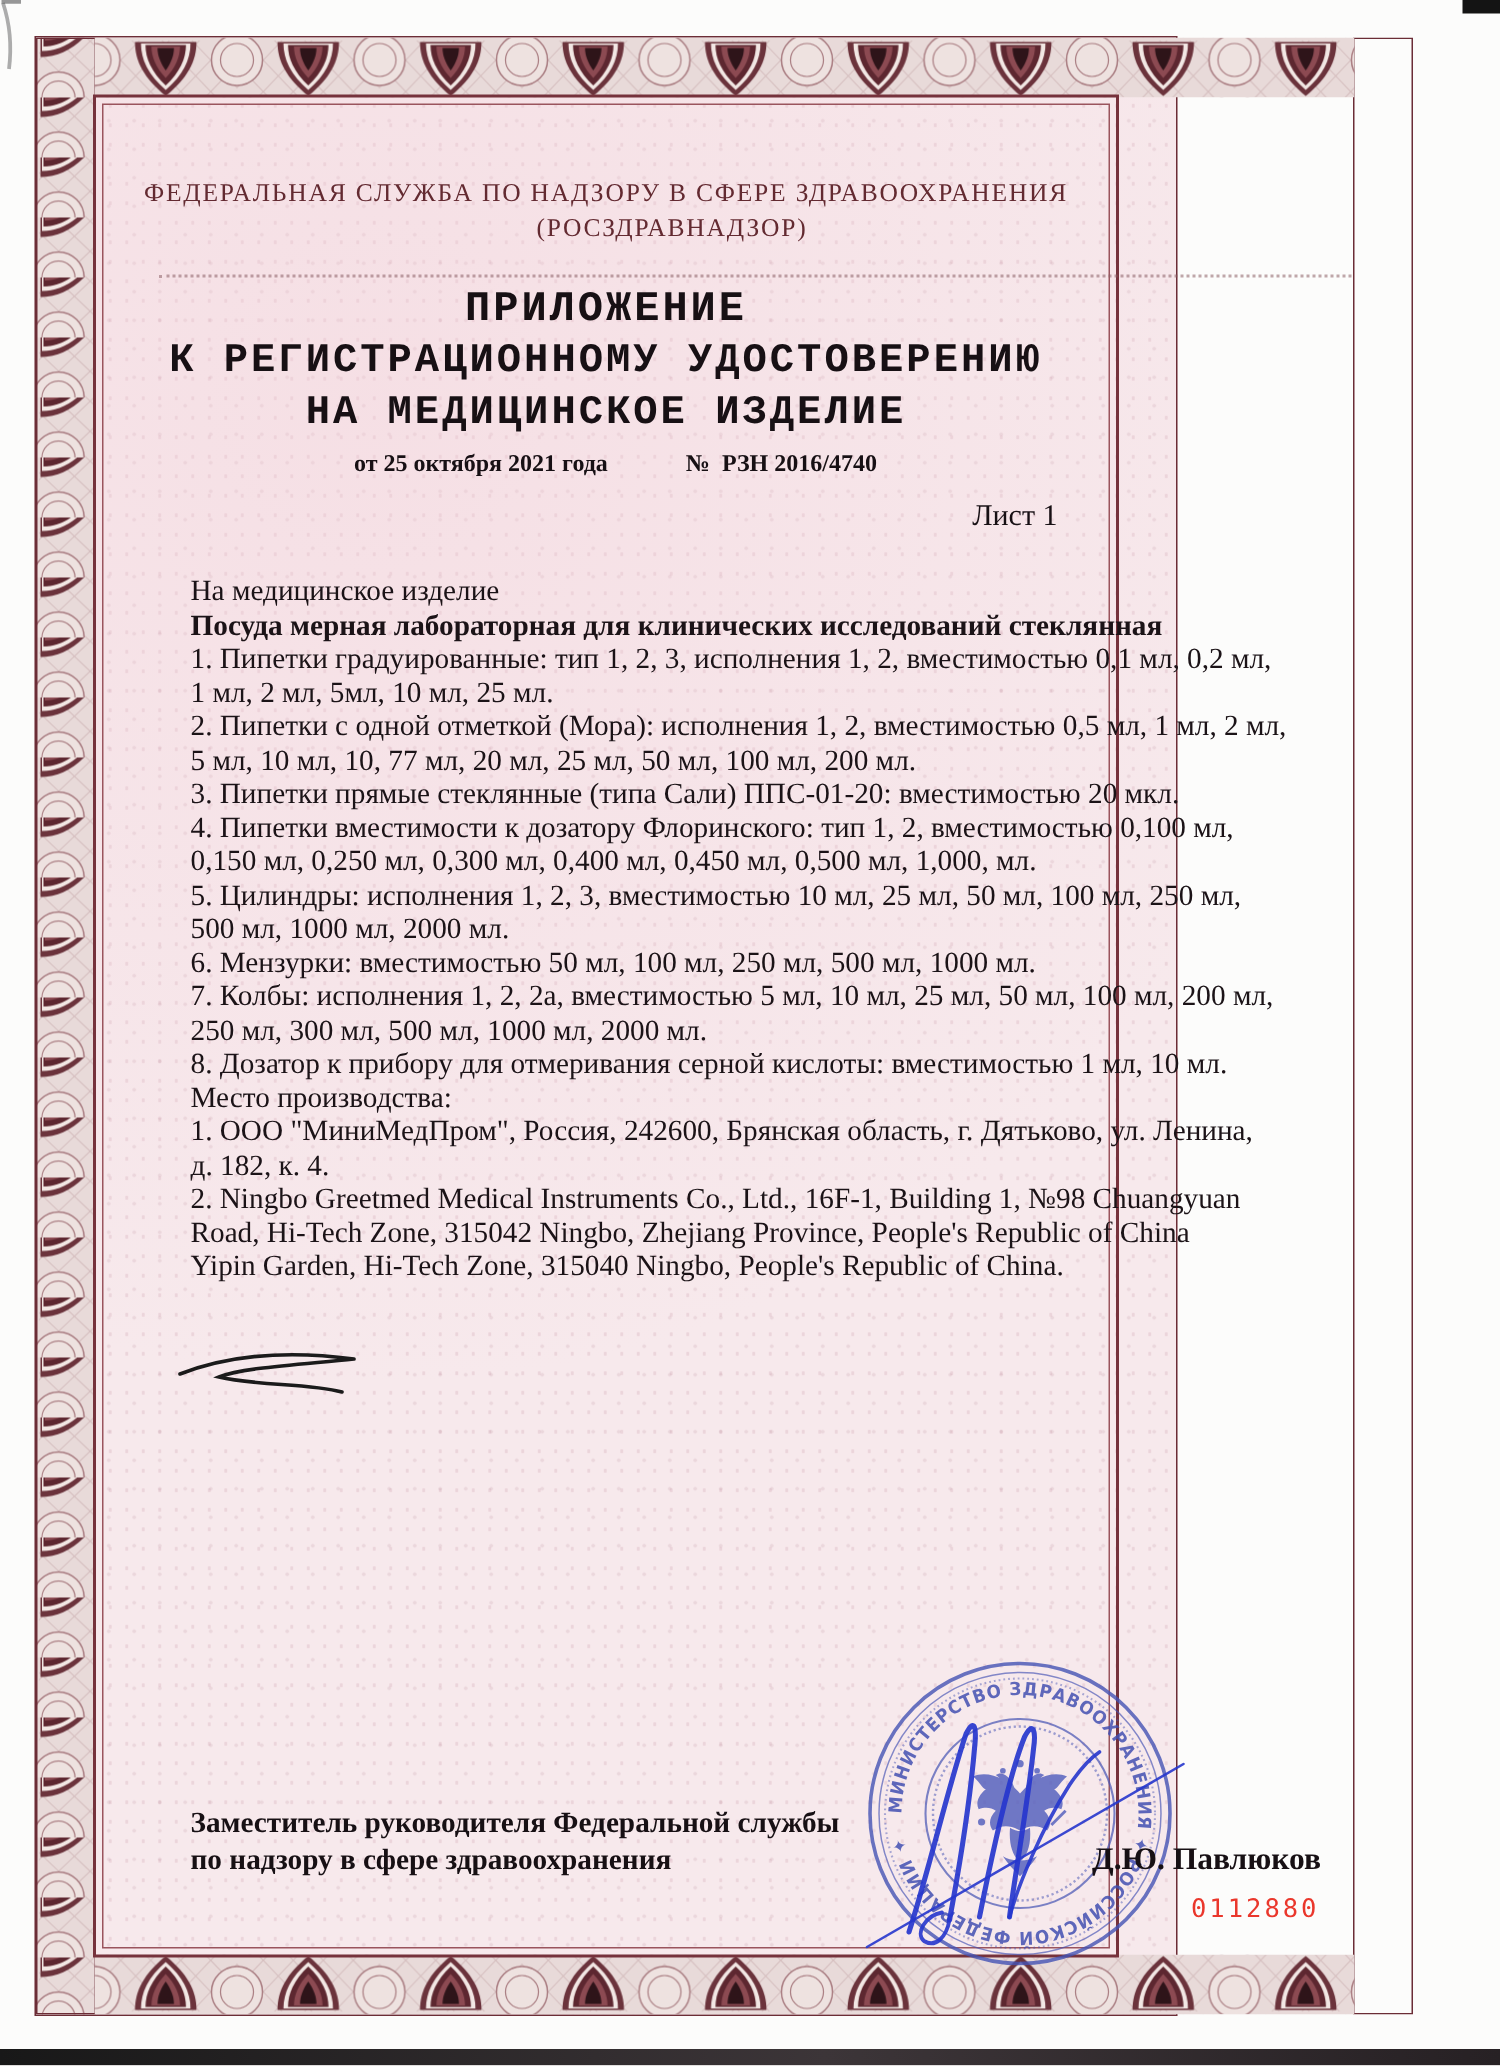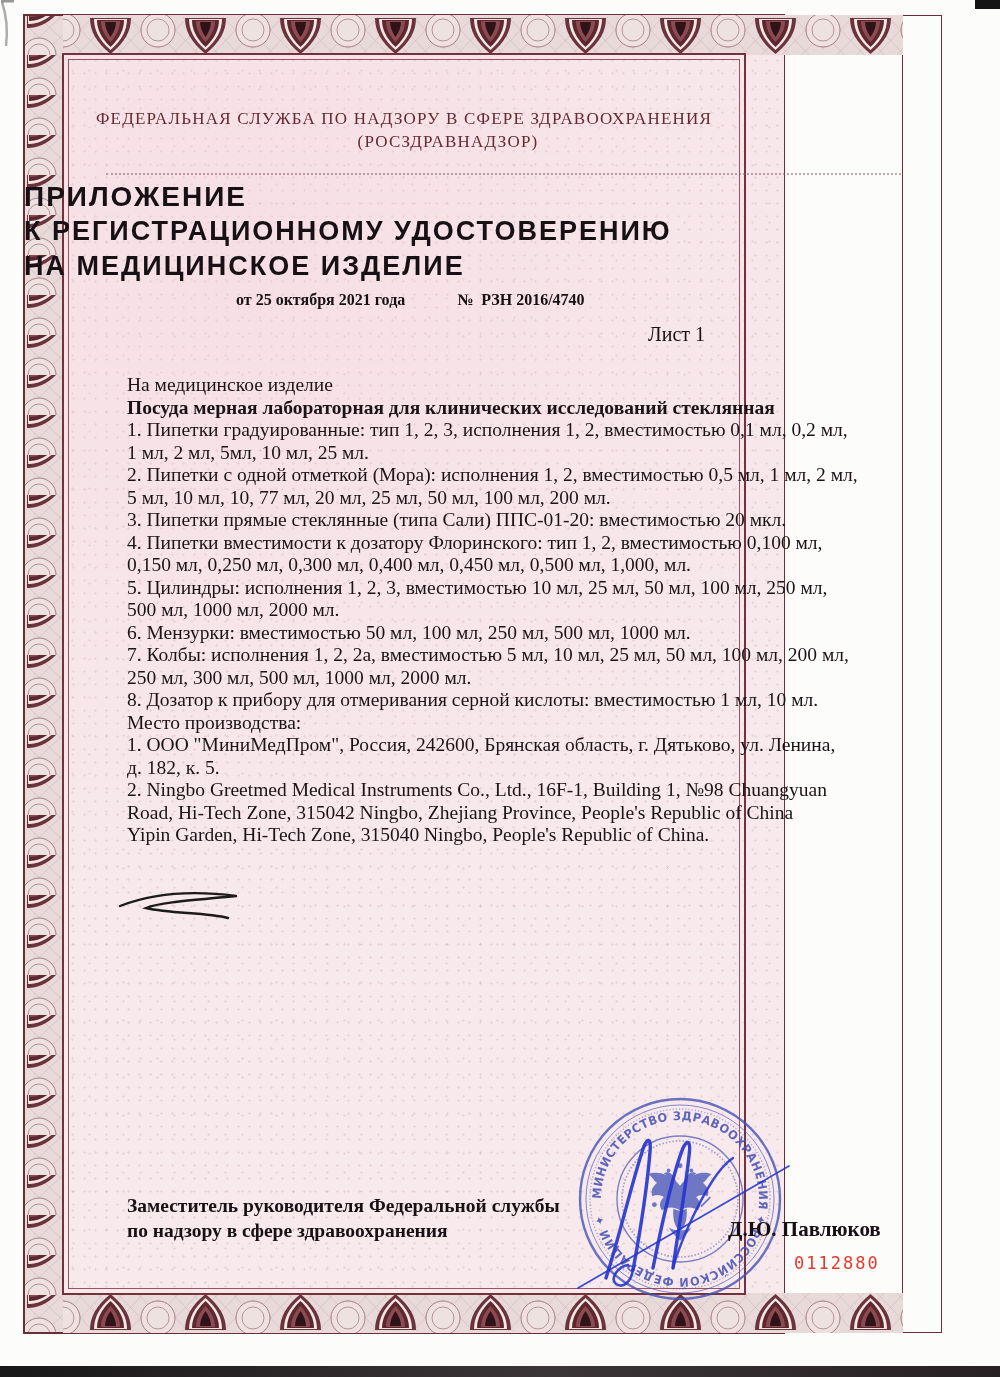--- a/index.html
+++ b/index.html
@@ -1,19 +1,19 @@
 <!DOCTYPE html>
 <html><head>
 <meta charset="utf-8">
 <style>
   html,body{margin:0;padding:0;background:#fbfbfa;}
   .stage{position:relative;width:1000px;height:1377px;overflow:hidden;
          font-family:"Liberation Serif",serif;background:#fcfcfb;}
   
-  .paper{position:absolute;left:23px;top:14px;width:762px;height:1320px;
+  .paper{position:absolute;left:23px;top:24px;width:762px;height:1320px;
     background-color:#f7e9ec;
     background-image:
       radial-gradient(circle at 30% 18%, rgba(243,205,215,.35), transparent 55%),
       radial-gradient(rgba(176,108,128,.16) 1px, transparent 1.3px),
       radial-gradient(rgba(148,84,104,.12) 1px, transparent 1.3px);
     background-size:100% 100%, 11px 13px, 17px 19px;
     background-position:0 0, 0 0, 6px 8px;
     border:1px solid #6b2d36;box-sizing:border-box;}
   .border-strip{position:absolute;display:block;}
   .strip-top{left:39px;top:0;width:840px;height:40px;}
@@ -22,22 +22,22 @@
   .strip-right{left:878px;top:0;width:40px;height:1318px;}
   .frame{position:absolute;inset:38px;border:2px solid #76323c;pointer-events:none;}
   .frame2{position:absolute;inset:44px;border:1px solid #9a545d;pointer-events:none;}
   
   .agency{position:absolute;left:0;width:100%;text-align:center;
           color:#632a31;font-size:17px;letter-spacing:1.2px;font-weight:500;}
   .agency-1{top:94px;}
   .agency-2{top:117px;padding-left:44px;}
   .rule-dotted{position:absolute;left:82px;top:158px;width:795px;height:0;
           border-top:2px dotted rgba(141,96,102,.55);}
-  .title{position:absolute;left:0;width:100%;text-align:left;color:#171014;
-         font-family:Liberation Sans, sans-serif;font-weight:bold;}
+  .title{position:absolute;left:0;width:100%;text-align:center;color:#171014;
+         font-family:Liberation Mono, monospace;font-weight:bold;}
   .title-1{top:166px;font-size:28px;letter-spacing:2px;}
   .title-2{top:201px;font-size:27px;letter-spacing:2px;}
   .title-3{top:236px;font-size:27px;letter-spacing:2px;}
   .date-row{position:absolute;left:212px;top:276px;font-size:16px;font-weight:bold;
             color:#171014;display:flex;}
   .date-row .num{margin-left:52px;white-space:pre;}
   .sheet{position:absolute;right:79px;top:308px;font-size:20px;font-weight:normal;color:#171014;}
   .bodytext{position:absolute;left:103px;top:359px;width:790px;
             font-size:19.5px;line-height:22.5px;color:#1b1317;}
   .bl{white-space:nowrap;}
@@ -139,21 +139,21 @@
       <div class="bl">4. Пипетки вместимости к дозатору Флоринского: тип 1, 2, вместимостью 0,100 мл,</div>
       <div class="bl">0,150 мл, 0,250 мл, 0,300 мл, 0,400 мл, 0,450 мл, 0,500 мл, 1,000, мл.</div>
       <div class="bl">5. Цилиндры: исполнения 1, 2, 3, вместимостью 10 мл, 25 мл, 50 мл, 100 мл, 250 мл,</div>
       <div class="bl">500 мл, 1000 мл, 2000 мл.</div>
       <div class="bl">6. Мензурки: вместимостью 50 мл, 100 мл, 250 мл, 500 мл, 1000 мл.</div>
       <div class="bl">7. Колбы: исполнения 1, 2, 2а, вместимостью 5 мл, 10 мл, 25 мл, 50 мл, 100 мл, 200 мл,</div>
       <div class="bl">250 мл, 300 мл, 500 мл, 1000 мл, 2000 мл.</div>
       <div class="bl">8. Дозатор к прибору для отмеривания серной кислоты: вместимостью 1 мл, 10 мл.</div>
       <div class="bl">Место производства:</div>
       <div class="bl">1. ООО "МиниМедПром", Россия, 242600, Брянская область, г. Дятьково, ул. Ленина,</div>
-      <div class="bl">д. 182, к. 5.</div>
+      <div class="bl">д. 182, к. 4.</div>
       <div class="bl">2. Ningbo Greetmed Medical Instruments Co., Ltd., 16F-1, Building 1, №98 Chuangyuan</div>
       <div class="bl">Road, Hi-Tech Zone, 315042 Ningbo, Zhejiang Province, People's Republic of China</div>
       <div class="bl">Yipin Garden, Hi-Tech Zone, 315040 Ningbo, People's Republic of China.</div>
     </div>
 
     <svg class="squiggle-svg" viewBox="0 0 135 48">
       <path d="M4,22 C35,10 75,6 120,12 M120,12 C80,16 45,18 30,24 C55,30 90,28 112,34" stroke="#1b1b1b" stroke-width="2.4" fill="none" stroke-linecap="round"></path>
     </svg>
 
     <svg class="seal-svg" viewBox="0 0 212 212">

